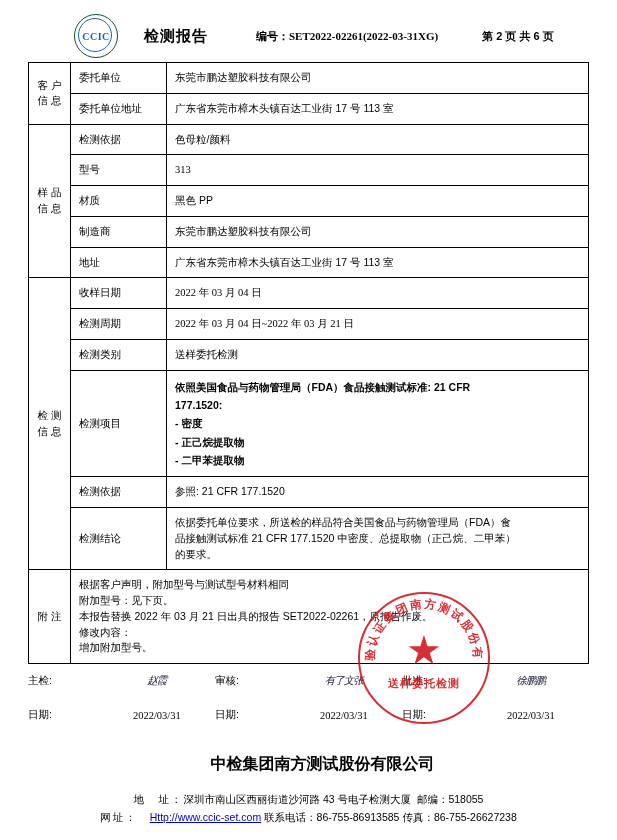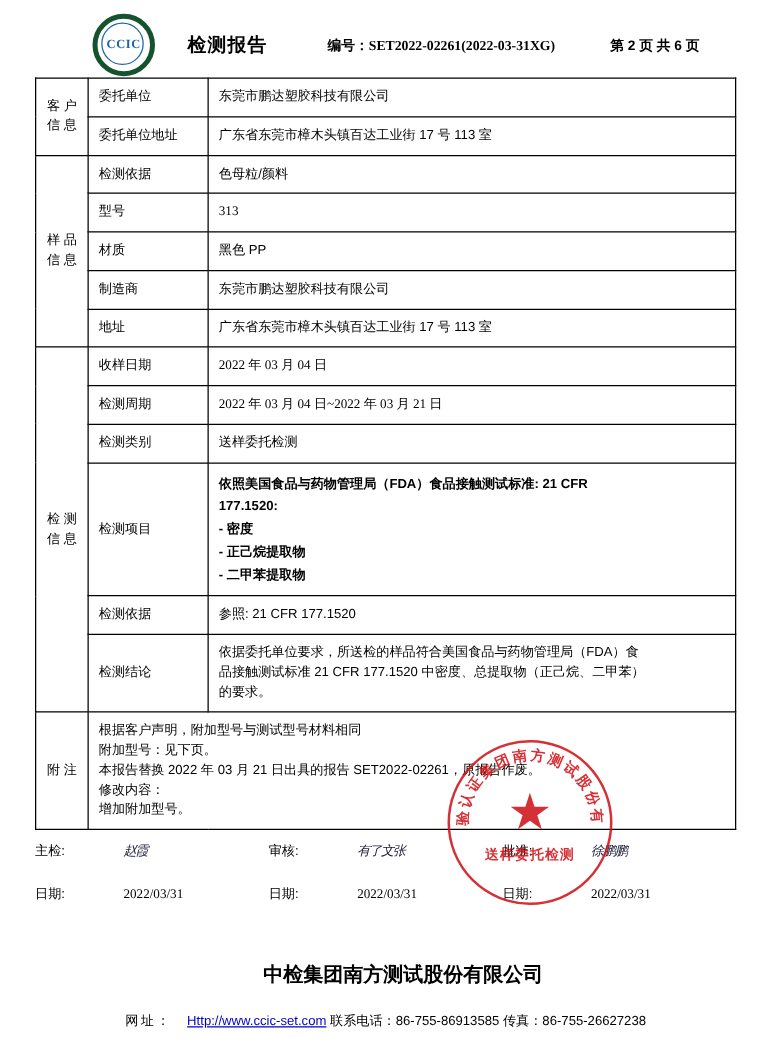--- a/index.html
+++ b/index.html
@@ -28,21 +28,21 @@
   .header {
     display: flex;
     align-items: center;
     height: 62px;
     padding-top: 10px;
     box-sizing: border-box;
   }
   .logo {
     width: 42px;
     height: 42px;
-    border: 4px solid #14532d;
+    border: 1px solid #14532d;
     border-radius: 50%;
     position: relative;
     margin-left: 46px;
     margin-right: 26px;
     flex: none;
   }
   .logo .ring {
     position: absolute;
     left: 3px; top: 3px;
     width: 32px; height: 32px;
@@ -131,20 +131,21 @@
   table.sig td {
     border: none;
     font-size: 10.5px;
     padding: 0;
     height: 34px;
     vertical-align: middle;
   }
   .sig-label { width: 70px; padding-left: 34px; }
   .sig-value {
     width: 115px;
+    text-align: center;
     font-family: "Liberation Serif", serif;
   }
   .handwrite {
     font-family: "Liberation Serif", serif;
     font-style: italic;
     font-size: 17px;
     color: #1a1a3a;
     letter-spacing: -1px;
   }
   .hand-1 { font-size: 19px; }
@@ -367,17 +368,20 @@
         </text>
       </svg>
       <div class="star">★</div>
       <div class="center-text">送样委托检测</div>
     </div>
   </div>
 
   <div class="footer">
     <div class="company">中检集团南方测试股份有限公司</div>
     <div>
+      <span class="sp">地　址：</span><span>深圳市南山区西丽街道沙河路 43 号电子检测大厦</span>&nbsp;&nbsp;<span>邮编：</span><span>518055</span>
+    </div>
+    <div>
       <span class="sp">网址：</span><span class="url">Http://www.ccic-set.com</span>&nbsp;<span>联系电话：</span><span>86-755-86913585</span>&nbsp;<span>传真：</span><span>86-755-26627238</span>
     </div>
   </div>
 
 </div>
 
 </body></html>

